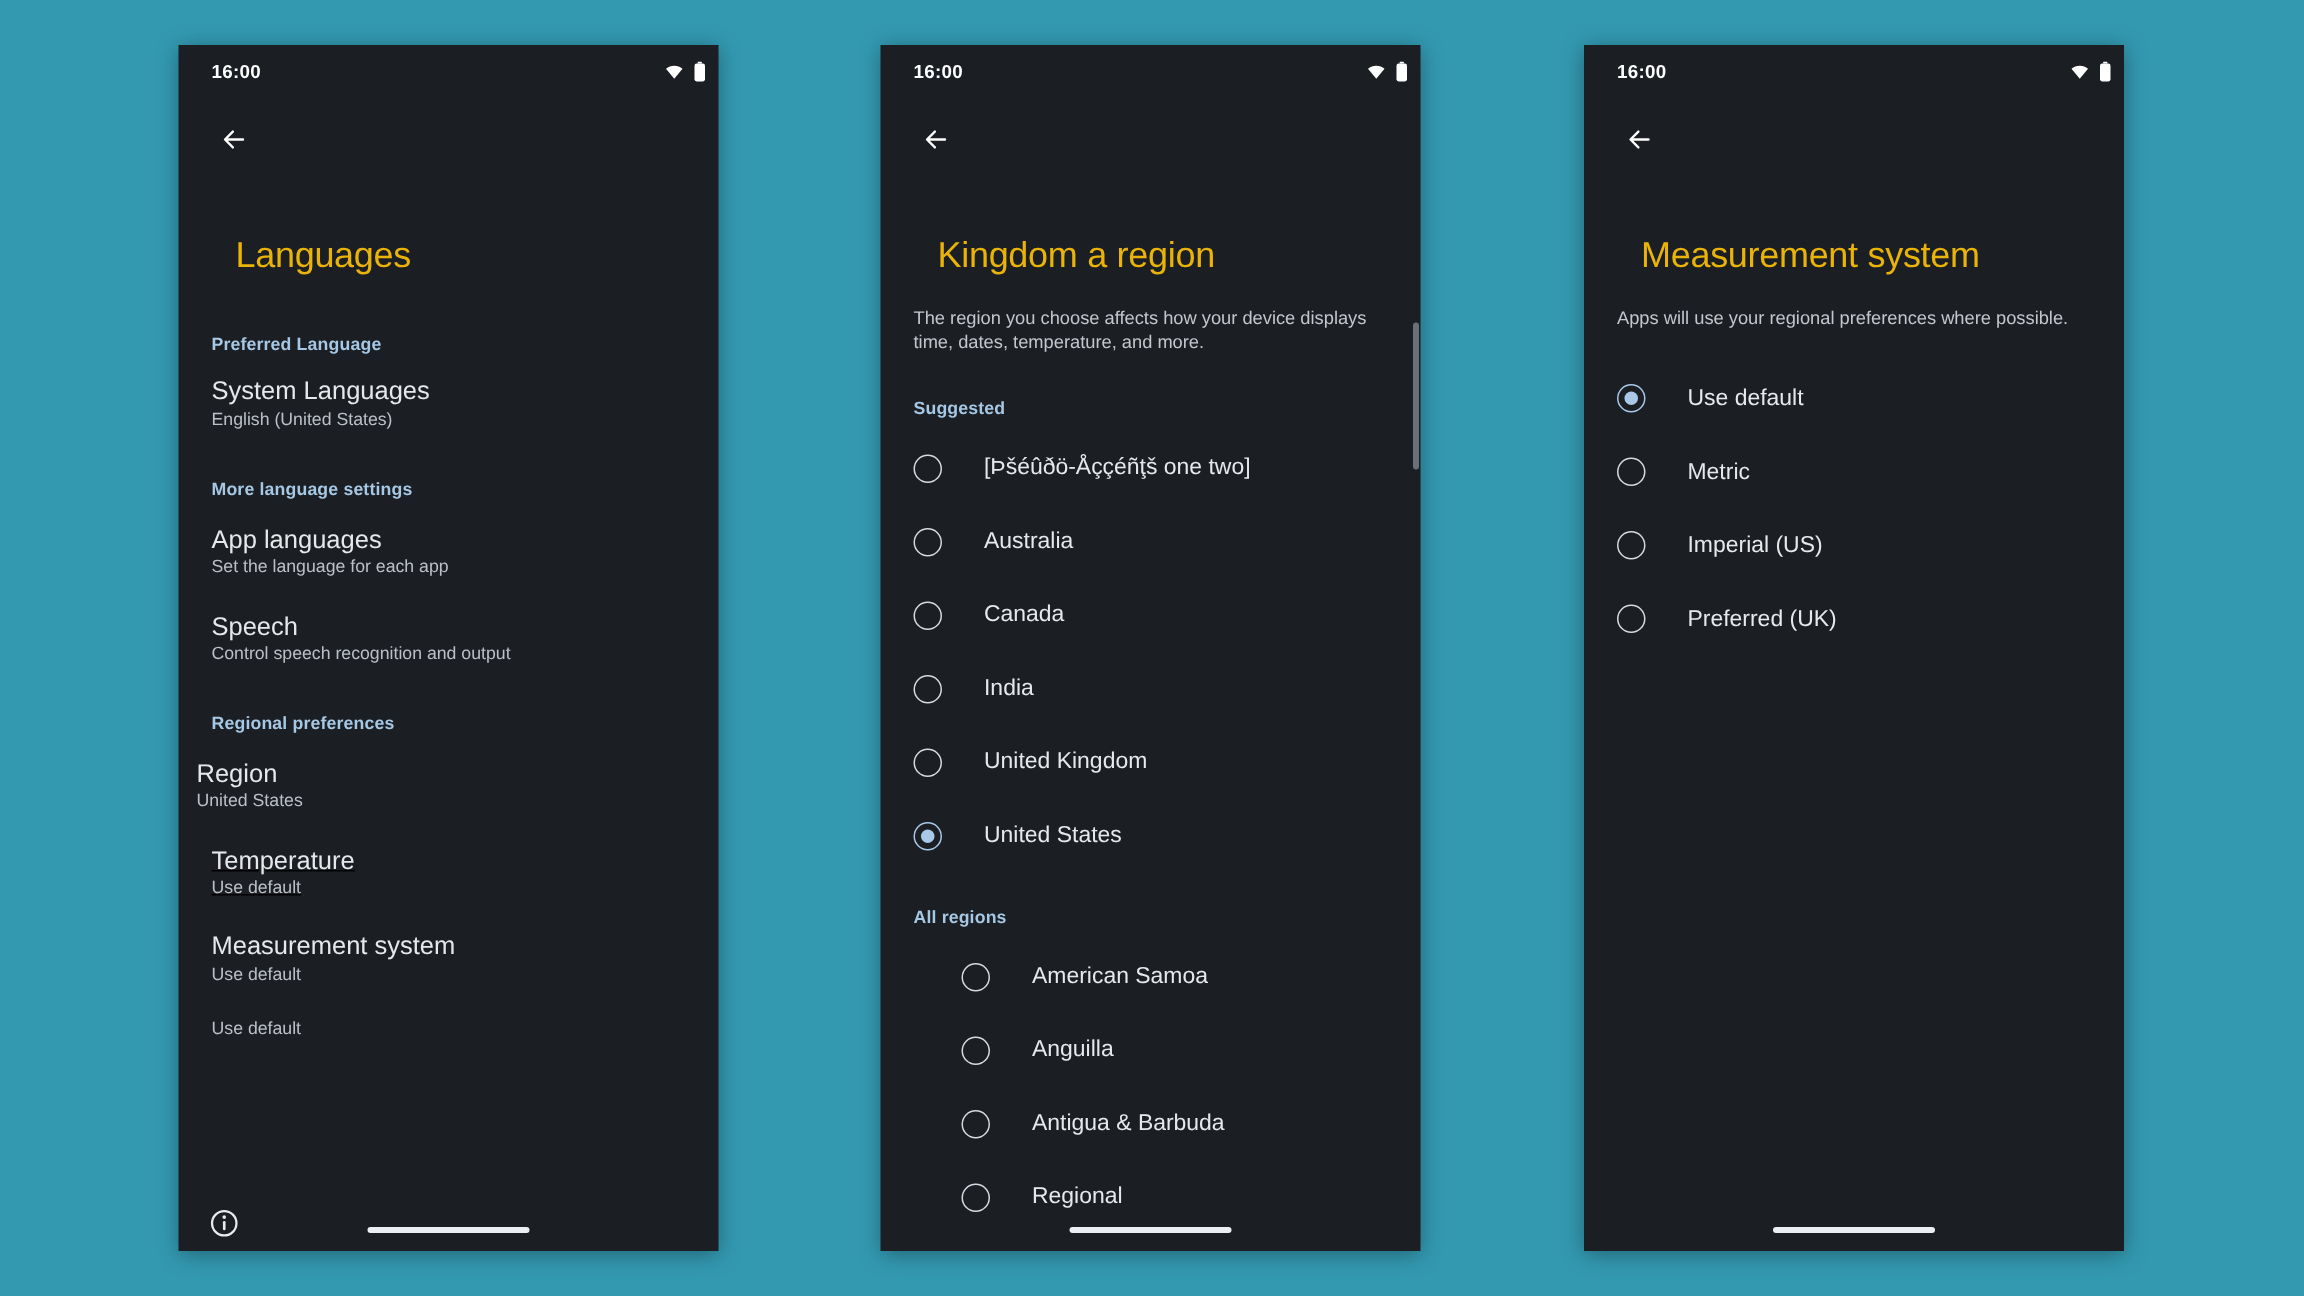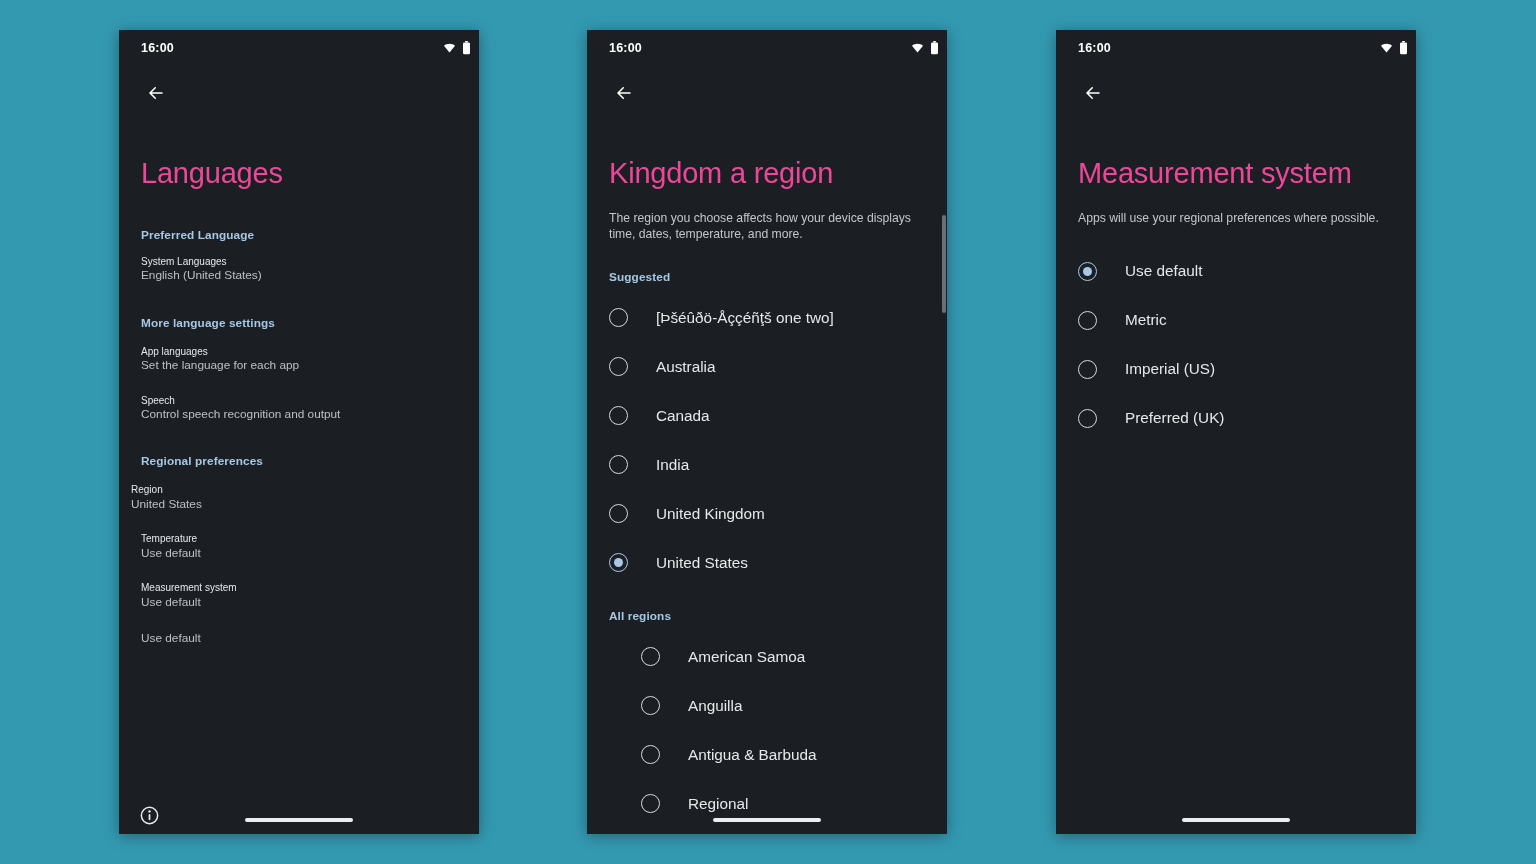--- a/index.html
+++ b/index.html
@@ -68,25 +68,25 @@
     width: 30px;
     height: 30px;
     display: flex;
     align-items: center;
     justify-content: center;
     cursor: pointer;
   }
 
   
   .screen-title {
-    color: #ec4899;
-    font-size: 29px;
+    color: #eab308;
+    font-size: 24px;
     font-weight: 400;
     letter-spacing: -0.2px;
-    padding: 0 22px;
+    padding: 0 38px;
     margin-top: 38px;
     line-height: 1.1;
   }
 
   .screen-desc {
     color: #c3c7cc;
     font-size: 12.2px;
     line-height: 1.32;
     padding: 0 22px;
     margin-top: 20px;
@@ -101,21 +101,21 @@
     letter-spacing: 0.1px;
   }
 
   
   .pref-row {
     padding: 0 22px;
     cursor: pointer;
   }
   .pref-title {
     color: #e6e8ea;
-    font-size: 10px;
+    font-size: 17px;
     font-weight: 400;
     line-height: 1.25;
   }
   .pref-sub {
     color: #bcc0c6;
     font-size: 11.8px;
     line-height: 1.3;
     margin-top: 0;
   }
 
@@ -276,21 +276,21 @@
         <div class="pref-sub">Control speech recognition and output</div>
       </div>
     </div>
 
     <div style="margin-top:32px;">
       <div class="section-header">Regional preferences</div>
       <div class="pref-row" style="margin-top:16px;padding-left:12px;">
         <div class="pref-title">Region</div>
         <div class="pref-sub">United States</div>
       </div>
-      <div class="pref-row" style="margin-top:21px;">
+      <div class="pref-row" style="margin-top:21px;text-decoration:underline;">
         <div class="pref-title">Temperature</div>
         <div class="pref-sub">Use default</div>
       </div>
       <div class="pref-row" style="margin-top:21px;">
         <div class="pref-title">Measurement system</div>
         <div class="pref-sub">Use default</div>
       </div>
       <div class="pref-row" style="margin-top:21px;">
         <div class="pref-sub">Use default</div>
       </div>

